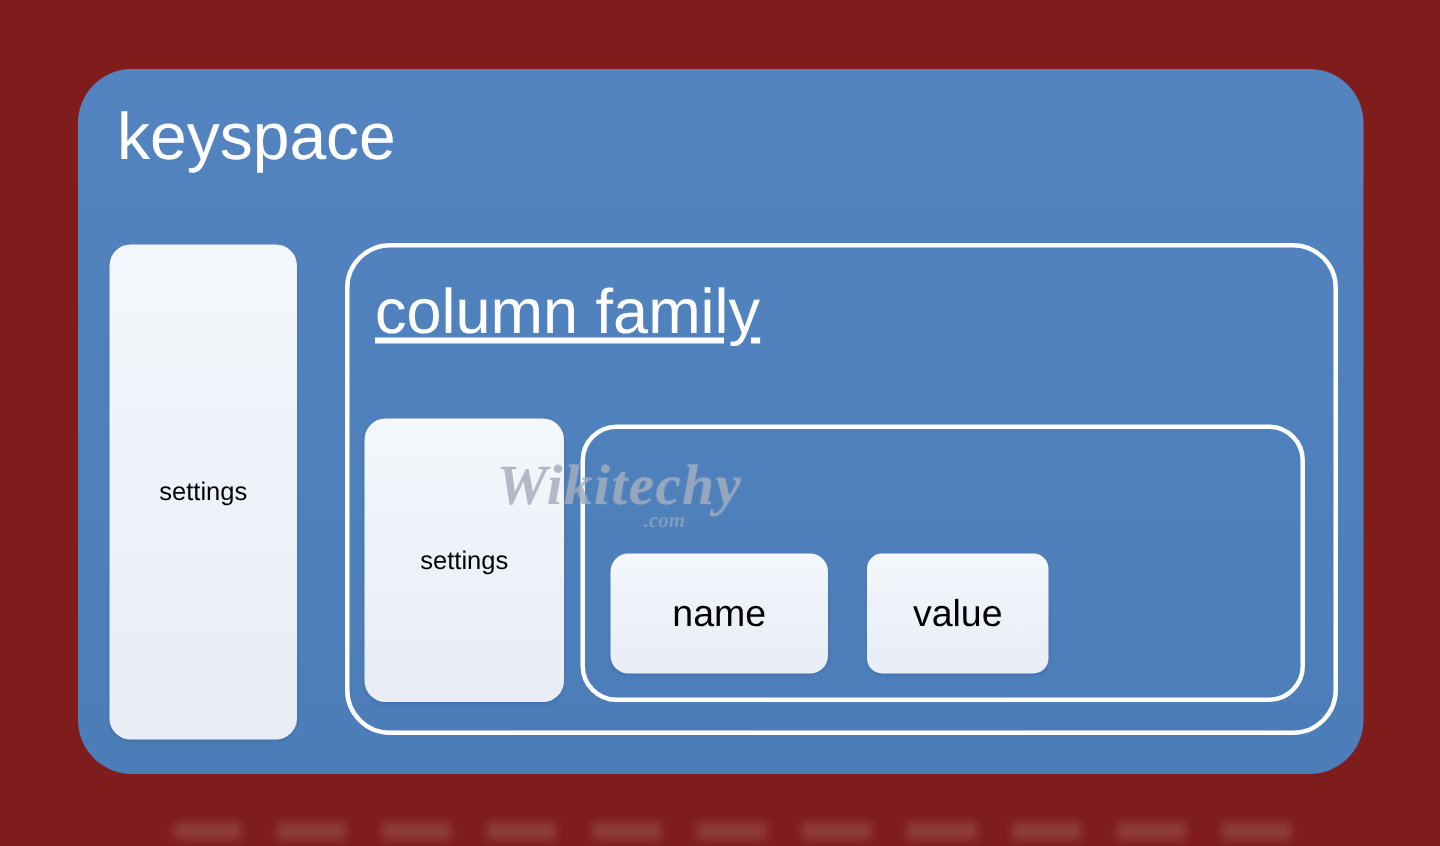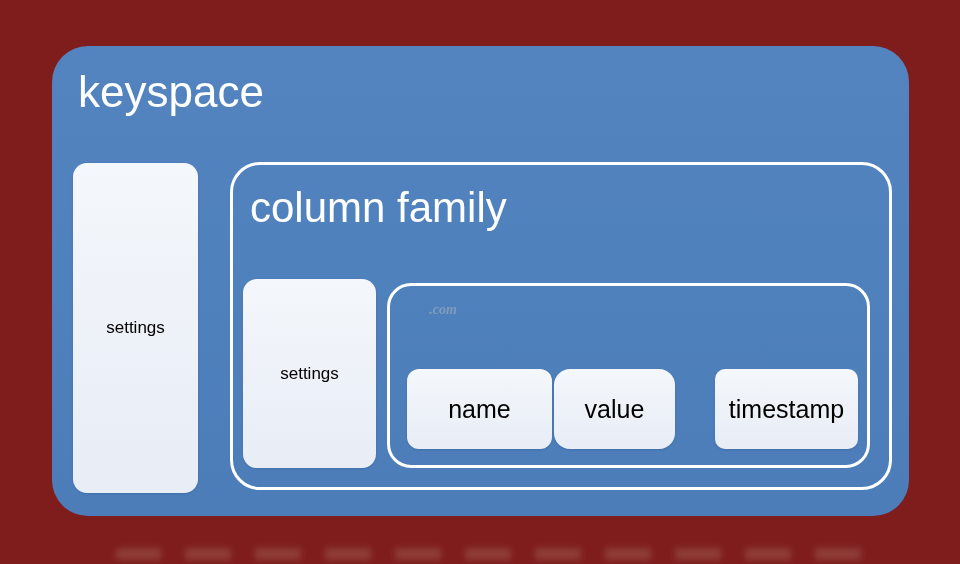--- a/index.html
+++ b/index.html
@@ -49,21 +49,21 @@
   .settings-keyspace { left: 21px; top: 117px; width: 125px; height: 330px; }
 
   
   .column-family-box {
     position: absolute;
     left: 178px; top: 116px;
     width: 662px; height: 328px;
     border: 3px solid #ffffff;
     border-radius: 30px;
   }
-  .label-column-family { left: 17px; top: 20px; font-size: 42px; }
+  .label-column-family { left: 17px; top: 20px; font-size: 42px; text-decoration: underline; }
 
   .settings-column-family { left: 10px; top: 114px; width: 133px; height: 189px; }
 
   
   .column-box {
     position: absolute;
     left: 154px; top: 118px;
     width: 483px; height: 185px;
     border: 3px solid #ffffff;
     border-radius: 24px;
@@ -77,21 +77,21 @@
     background: linear-gradient(180deg, #f4f7fb 0%, #edf1f8 55%, #e8edf6 100%);
     border-radius: 10px;
     display: flex;
     align-items: center;
     justify-content: center;
     color: #000000;
     font-size: 25px;
     box-shadow: 0 1px 2px rgba(40,70,110,0.25);
   }
   .cell-name      { left: 17px;  width: 145px; border-radius: 12px; }
-  .cell-value     { left: 164px; width: 121px; border-radius: 16px; }
+  .cell-value     { left: 188px; width: 121px; }
   .cell-timestamp { left: 325px; width: 143px; }
 
   
   .watermark {
     position: absolute;
     left: 328px; top: 305px;
     width: 170px;
     text-align: center;
     pointer-events: none;
     color: rgba(158, 168, 184, 0.78);
@@ -158,27 +158,25 @@
 
 
         <div class="cell cell-name">
           <span>name</span>
         </div>
 
         <div class="cell cell-value">
           <span>value</span>
         </div>
 
-        <div class="cell cell-timestamp">
-          <span>timestamp</span>
-        </div>
 
       </div>
     </div>
   </div>
 
   <div class="watermark">
+    <span class="wm-main">Wikitechy</span>
     <span class="wm-sub">.com</span>
   </div>
 
   <div class="faint-bottom"></div>
 
 </div>
 
 </body></html>

